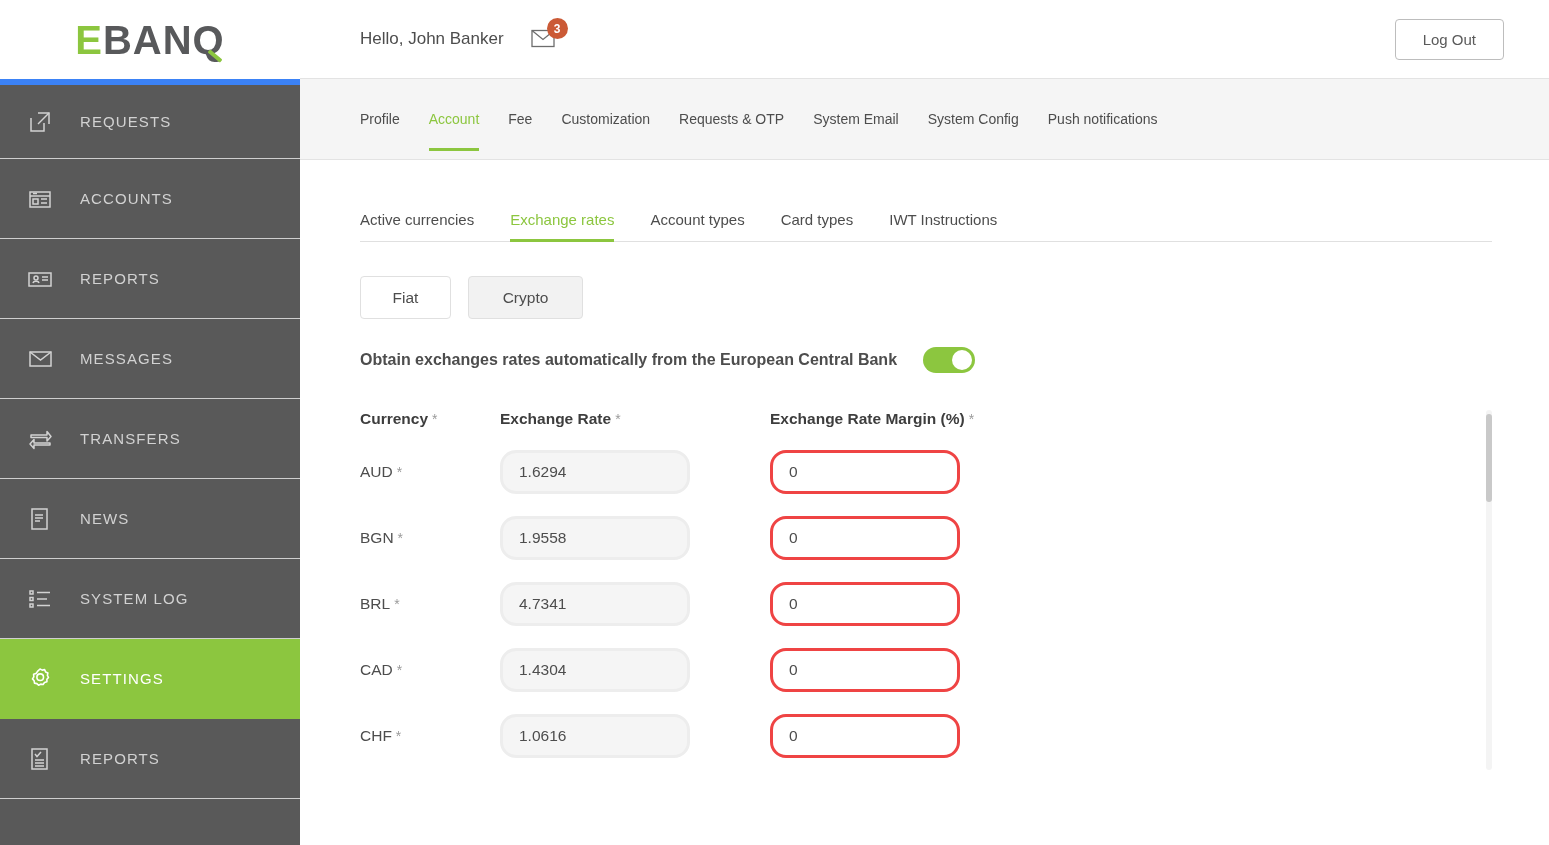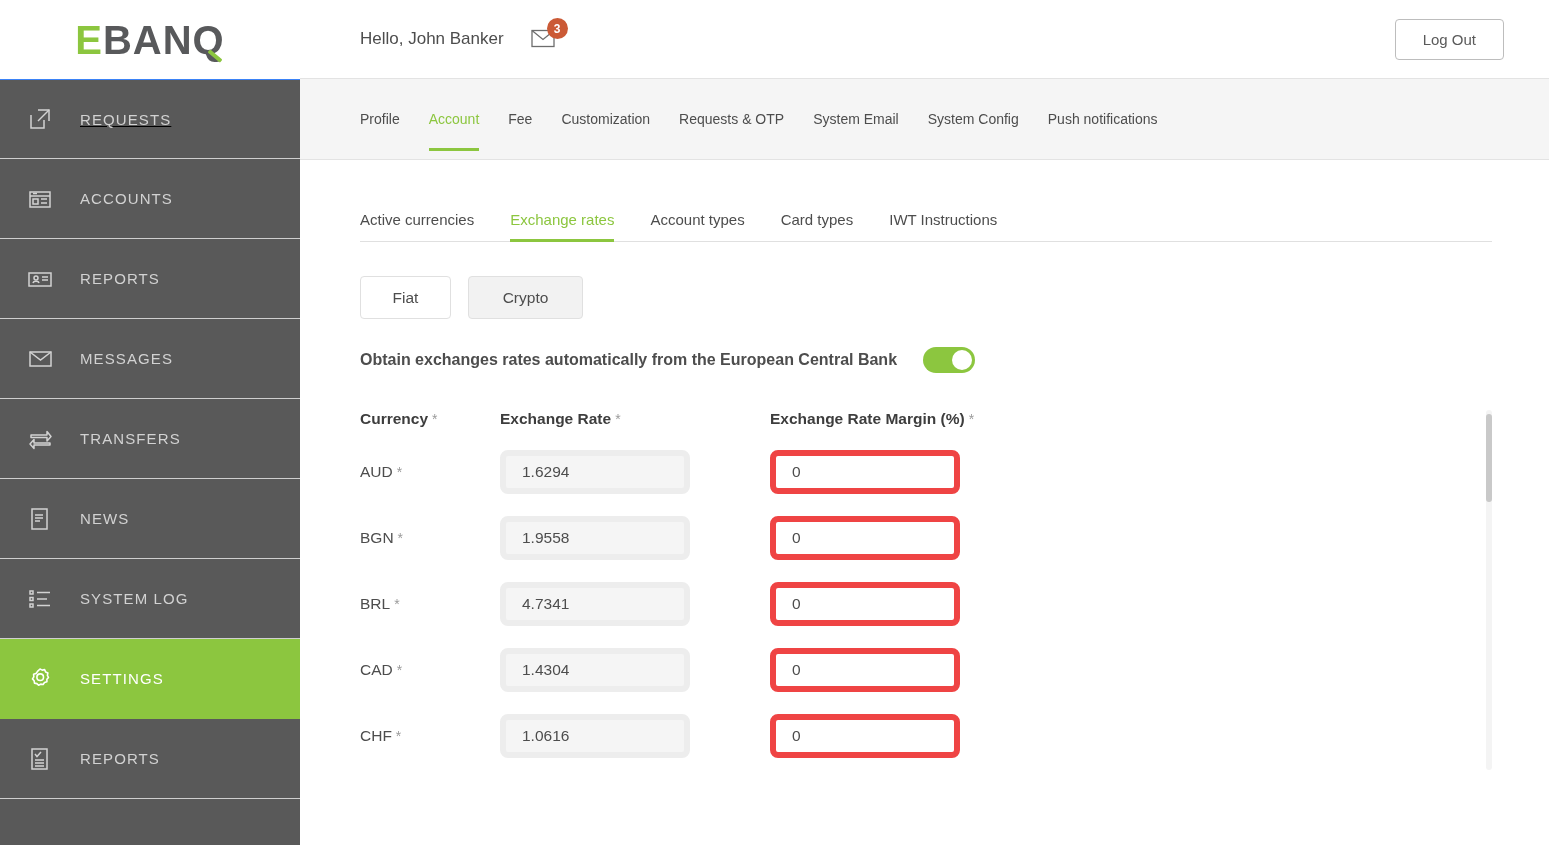--- a/index.html
+++ b/index.html
@@ -44,21 +44,21 @@
 
   .nav { display: block; }
   .nav-item {
     height: 80px;
     display: flex; align-items: center;
     padding-left: 18px;
     border-bottom: 1px solid #cfcfcf;
     cursor: pointer;
     position: relative;
   }
-  .nav-item:first-child { border-top: 1px solid #3b82f6; text-decoration: underline; }
+  .nav-item:first-child { border-top: 6px solid #3b82f6; }
   .nav-item .nav-icon {
     width: 44px; height: 40px;
     display: flex; align-items: center; justify-content: center;
     flex: 0 0 44px;
   }
   .nav-item .nav-icon svg { display: block; }
   .nav-label {
     margin-left: 18px;
     color: #d2d2d2;
     font-size: 15px;
@@ -239,22 +239,22 @@
 
   .rate-row { margin-top: 22px; }
   .rate-row:first-child { margin-top: 39px; }
   .cur-name {
     font-size: 15.5px; color: #4d4d4d;
   }
   .inp {
     font-family: inherit;
     font-size: 15.5px;
     color: #4d4d4d;
-    border: 6px solid #ef4444;
-    border-radius: 8px;
+    border: 3px solid #ef4444;
+    border-radius: 16px;
     height: 44px;
     width: 190px;
     padding: 0 16px;
     outline: none;
     background: #ffffff;
   }
   .inp.readonly { background: #f5f5f5; border-color: #ededed; }
 
   
   .scrollbar {

